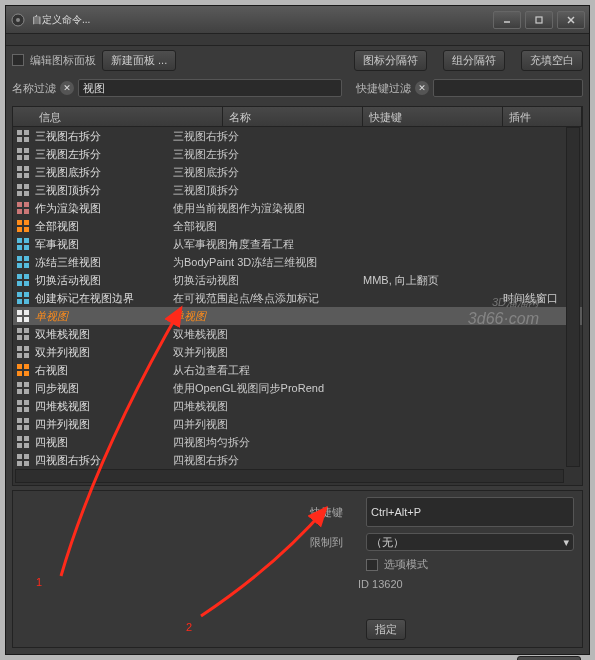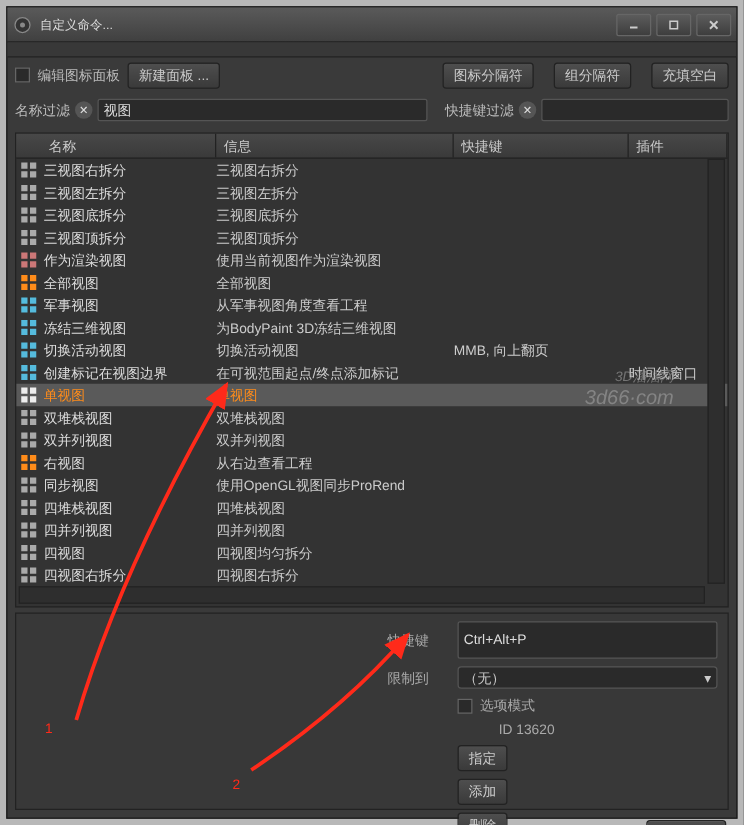--- a/index.html
+++ b/index.html
@@ -30,31 +30,31 @@
 .th-key { width: 140px; }
 .th-plugin { flex: 1; }
 .table-body { flex: 1; overflow: hidden; }
 .tr { display: flex; height: 18px; align-items: center; }
 .tr.selected { background: #5a5a5a; }
 .td-icon { width: 20px; display: flex; align-items: center; justify-content: center; }
 .td-name { width: 140px; color: #ddd; padding-left: 2px; white-space: nowrap; overflow: hidden; }
 .td-info { width: 190px; color: #ccc; white-space: nowrap; overflow: hidden; }
 .td-key { width: 140px; color: #ccc; white-space: nowrap; overflow: hidden; }
 .td-plugin { flex: 1; color: #ccc; white-space: nowrap; overflow: hidden; }
-.orange { color: #ff8c1a; }
+.orange { color: #ff8c1a; font-style: italic; }
 .icon-box { width: 14px; height: 14px; display: inline-block; }
 .scrollbar-v { position: absolute; right: 2px; top: 20px; bottom: 18px; width: 14px; background: #2e2e2e; border: 1px solid #222; }
 .scrollbar-h { position: absolute; left: 2px; right: 18px; bottom: 2px; height: 14px; background: #2e2e2e; border: 1px solid #222; }
 .bottom-frame { margin: 4px 6px 6px 6px; border: 1px solid #222; background: #383838; height: 158px; display: flex; }
 .bottom-left { flex: 1; position: relative; }
 .bottom-right { width: 280px; padding: 6px 8px; display: flex; flex-direction: column; gap: 6px; }
 .brow { display: flex; align-items: center; gap: 6px; }
 .brow .label { width: 50px; text-align: left; color: #aaa; }
 .select { background: #2a2a2a; border: 1px solid #555; border-radius: 3px; color: #ccc; flex: 1; height: 18px; padding: 0 4px; display: flex; align-items: center; justify-content: space-between; cursor: pointer; }
-.btn-row { display: flex; gap: 6px; margin-left: 56px; }
+.btn-row { display: flex; gap: 6px; margin-left: 56px; margin-top: 23px; }
 .exec-row { height: 26px; display: flex; align-items: center; justify-content: flex-end; padding: 0 8px; }
 .watermark { position: absolute; right: 50px; top: 290px; color: rgba(160,160,160,0.6); font-size: 28px; font-style: italic; pointer-events: none; text-align: right; line-height: 1.2; }
 .watermark .wm2 { font-size: 16px; }
 .annot-svg { position: absolute; left: 0; top: 0; width: 100%; height: 100%; pointer-events: none; }
 </style>
 </head>
 <body>
 
 <div class="window">
   <div class="titlebar">
@@ -100,22 +100,22 @@
     <span class="clear-x">✕</span>
     <input class="input input-wide" value="视图" style="">
     <span class="label" style="margin-left:10px">快捷键过滤</span>
     <span class="clear-x">✕</span>
     <input class="input" style="width: 150px; height: 18px;" value="">
   </div>
 
   <div class="table-frame">
     <div class="table-header">
       <div class="th th-icon"></div>
+      <div class="th th-info">信息</div>
       <div class="th th-name">名称</div>
-      <div class="th th-info">信息</div>
       <div class="th th-key">快捷键</div>
       <div class="th th-plugin">插件</div>
     </div>
     <div class="table-body" id="tbody">
         <div class="tr">
           <div class="td-icon">
             <svg class="icon-box" viewBox="0 0 14 14">
               <rect x="1" y="1" width="5" height="5" fill="#aaa"></rect>
               <rect x="8" y="1" width="5" height="5" fill="#aaa"></rect>
               <rect x="1" y="8" width="5" height="5" fill="#aaa"></rect>
@@ -394,21 +394,21 @@
         <span class="label">限制到</span>
         <div class="select">
             <span>（无）</span>
             <span>▾</span>
           </div>
       </div>
       <div class="brow" style="margin-left:56px">
         <span class="chk"></span>
         <span class="label">选项模式</span>
       </div>
-      <div class="brow" style="margin-left:89px">
+      <div class="brow" style="margin-left:48px">
         <span class="label">ID 13620</span>
       </div>
       <div class="btn-row">
           <span class="btn btn-small">指定</span>
         </div>
       <div class="btn-row">
           <span class="btn btn-small">添加</span>
         </div>
       <div class="btn-row">
           <span class="btn btn-small">删除</span>

